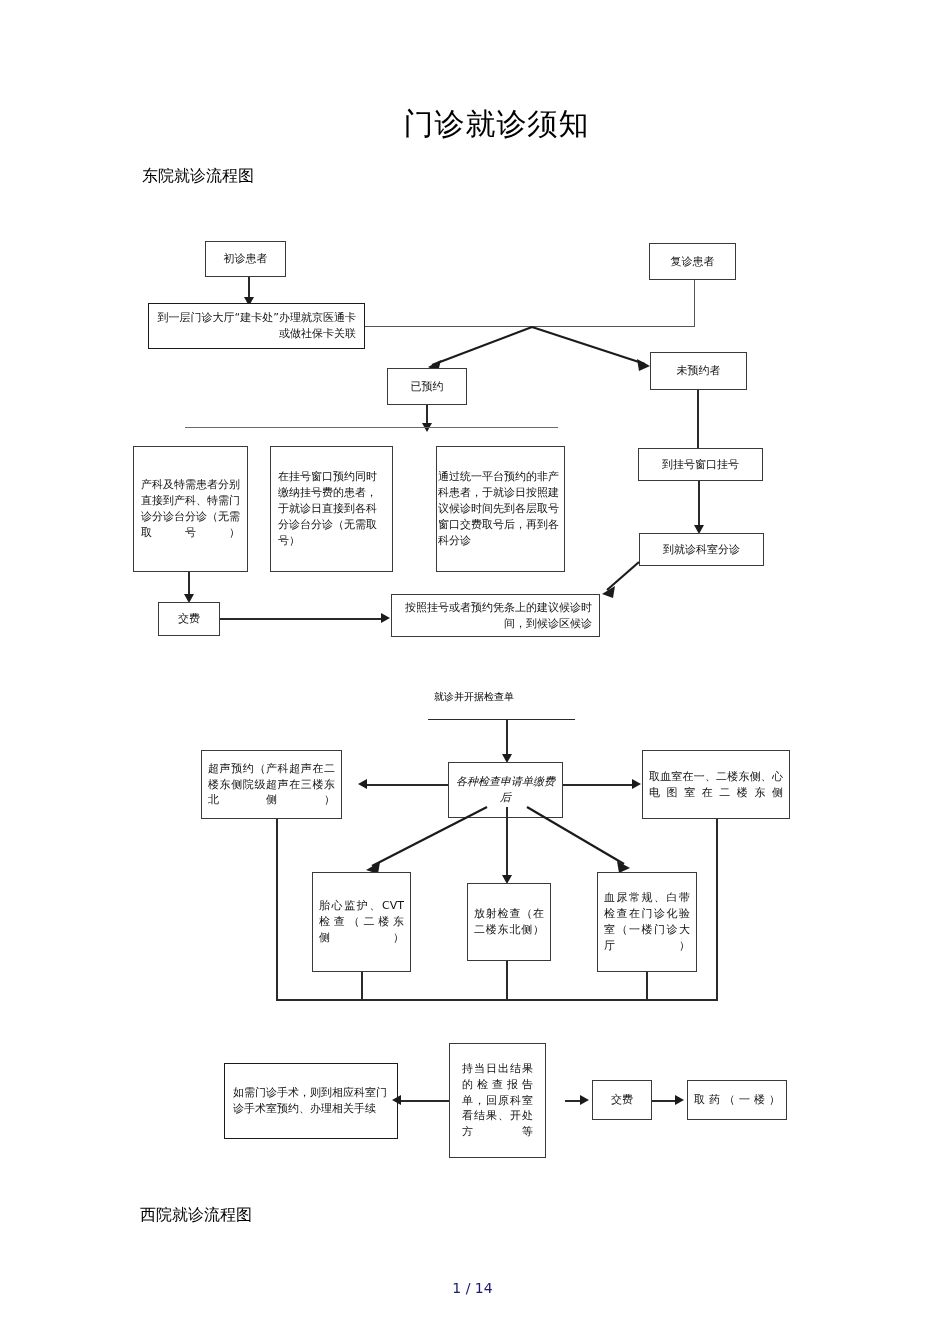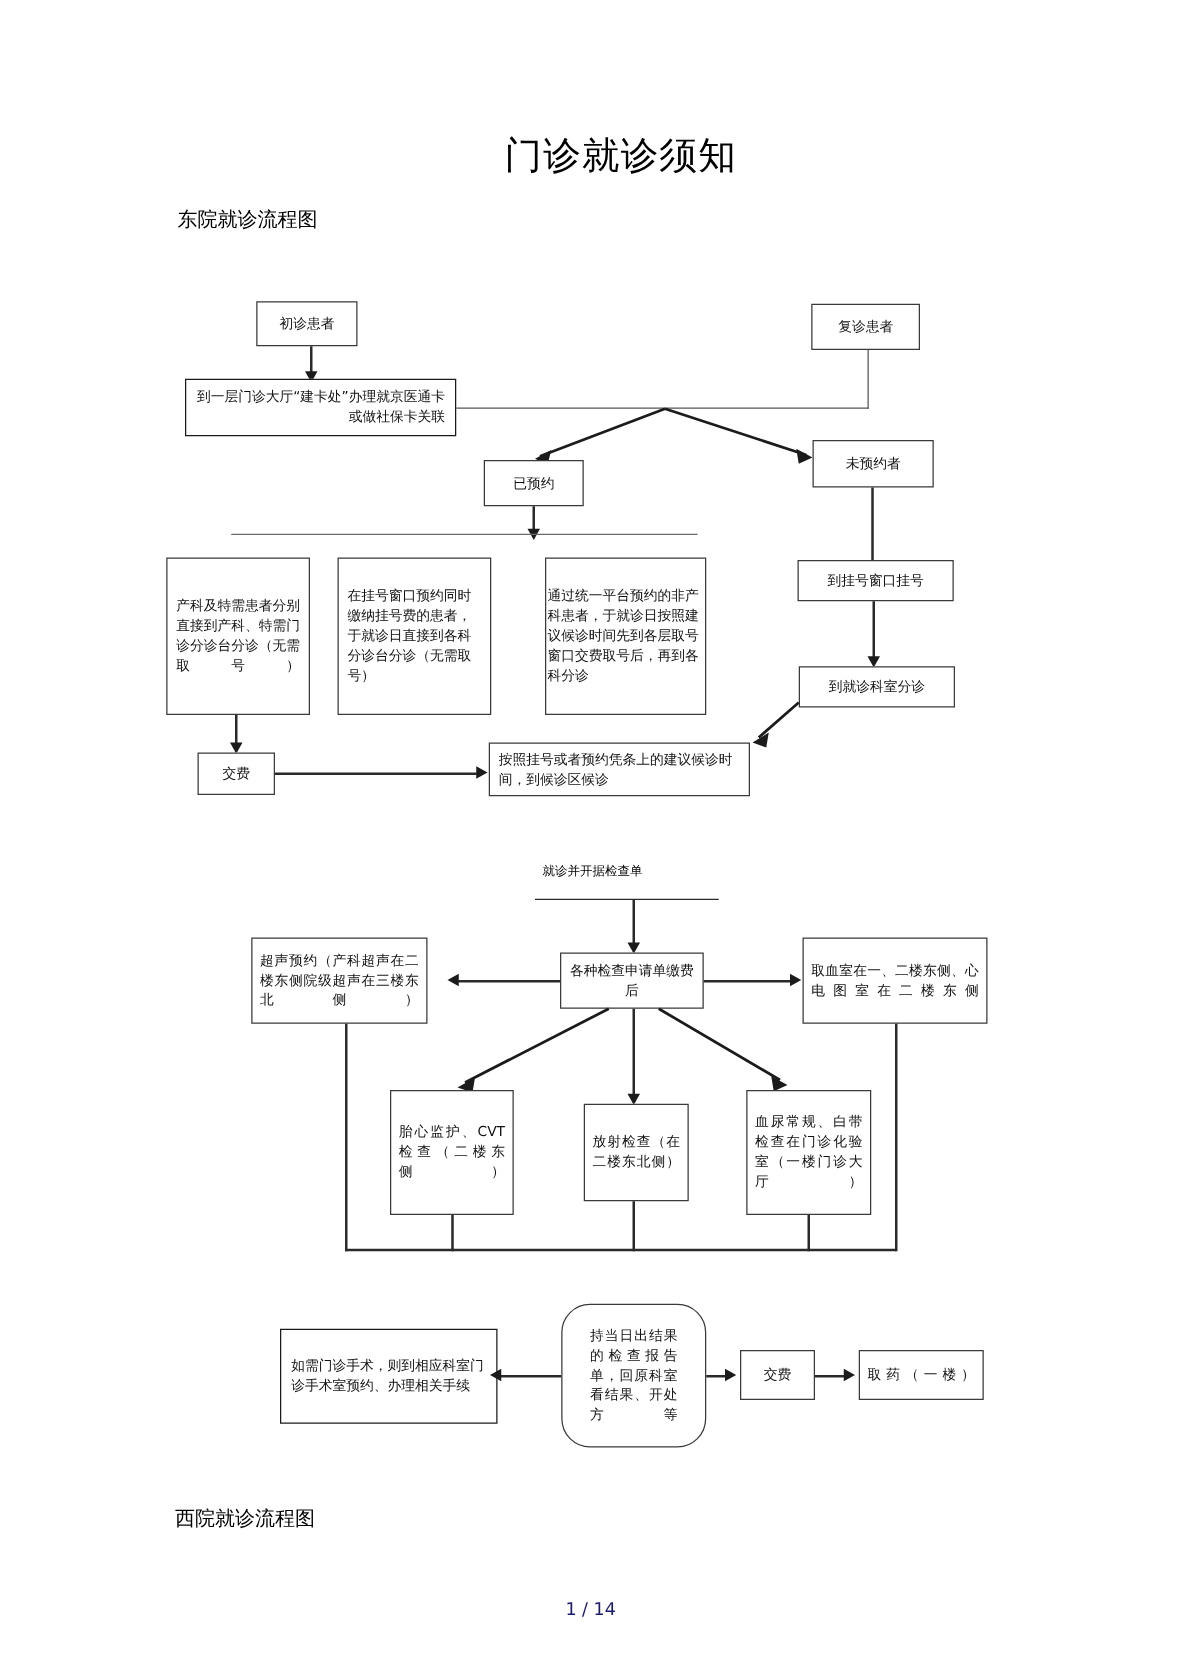--- a/index.html
+++ b/index.html
@@ -132,36 +132,36 @@
   <div class="ah down" style="left:184px;top:594px;"></div>
 
   <div class="node" style="left:158px;top:602px;width:62px;height:34px;">
     <span class="inner">交费</span>
   </div>
 
   <div class="ln h" style="left:220px;top:618px;width:163px;"></div>
   <div class="ah right" style="left:381px;top:613px;"></div>
 
   <div class="node" style="left:391px;top:594px;width:209px;height:43px;padding:3px 7px;text-align:left;">
-    <span class="inner" style="text-align:left;">按照挂号或者预约凭条上的建议候诊时间，到候诊区候诊</span>
+    <span class="inner" style="text-align:right;">按照挂号或者预约凭条上的建议候诊时间，到候诊区候诊</span>
   </div>
 
   <svg class="svg-layer">
     <line x1="639" y1="562" x2="607" y2="590" stroke="#1b1b1b" stroke-width="2.2"></line>
     <polygon points="602,594 615,586 613,598" fill="#1b1b1b"></polygon>
   </svg>
 
   <div class="section-head" style="left:434px;top:690px;font-size:10px;">就诊并开据检查单</div>
 
   <div class="rule" style="left:428px;top:719px;width:147px;background:#2a2a2a;"></div>
 
   <div class="ln v" style="left:506px;top:720px;height:36px;"></div>
   <div class="ah down" style="left:502px;top:754px;"></div>
 
-  <div class="node" style="left:448px;top:762px;width:115px;height:45px;">
+  <div class="node" style="left:448px;top:762px;width:115px;height:56px;font-style:italic;">
     <span class="inner">各种检查申请单缴费后</span>
   </div>
 
   <div class="node" style="left:201px;top:750px;width:141px;height:69px;padding:4px 6px;text-align:justify;text-align-last:justify;">
     <span class="inner">超声预约（产科超声在二楼东侧院级超声在三楼东北侧）</span>
   </div>
   <div class="ln h" style="left:366px;top:784px;width:82px;"></div>
   <div class="ah left" style="left:358px;top:779px;"></div>
 
   <div class="node" style="left:642px;top:750px;width:148px;height:69px;padding:4px 6px;text-align:justify;text-align-last:justify;">
@@ -191,21 +191,21 @@
     <span class="inner">血尿常规、白带检查在门诊化验室（一楼门诊大厅）</span>
   </div>
 
   <div class="ln v" style="left:276px;top:819px;height:182px;"></div>
   <div class="ln v" style="left:361px;top:972px;height:29px;"></div>
   <div class="ln v" style="left:506px;top:961px;height:40px;"></div>
   <div class="ln v" style="left:646px;top:972px;height:29px;"></div>
   <div class="ln v" style="left:716px;top:819px;height:182px;"></div>
   <div class="ln h" style="left:276px;top:999px;width:441px;"></div>
 
-  <div class="node" style="left:449px;top:1043px;width:116px;height:115px;padding:4px 22px;text-align:justify;text-align-last:justify;border-radius:23px;">
+  <div class="node" style="left:449px;top:1043px;width:97px;height:115px;padding:4px 12px;text-align:justify;text-align-last:justify;">
     <span class="inner">持当日出结果的检查报告单，回原科室看结果、开处方等</span>
   </div>
 
   <div class="node thick" style="left:224px;top:1063px;width:174px;height:76px;padding:4px 8px;text-align:left;">
     <span class="inner" style="text-align:left;">如需门诊手术，则到相应科室门诊手术室预约、办理相关手续</span>
   </div>
   <div class="ln h" style="left:400px;top:1100px;width:49px;"></div>
   <div class="ah left" style="left:392px;top:1095px;"></div>
 
   <div class="node" style="left:592px;top:1080px;width:60px;height:40px;">

